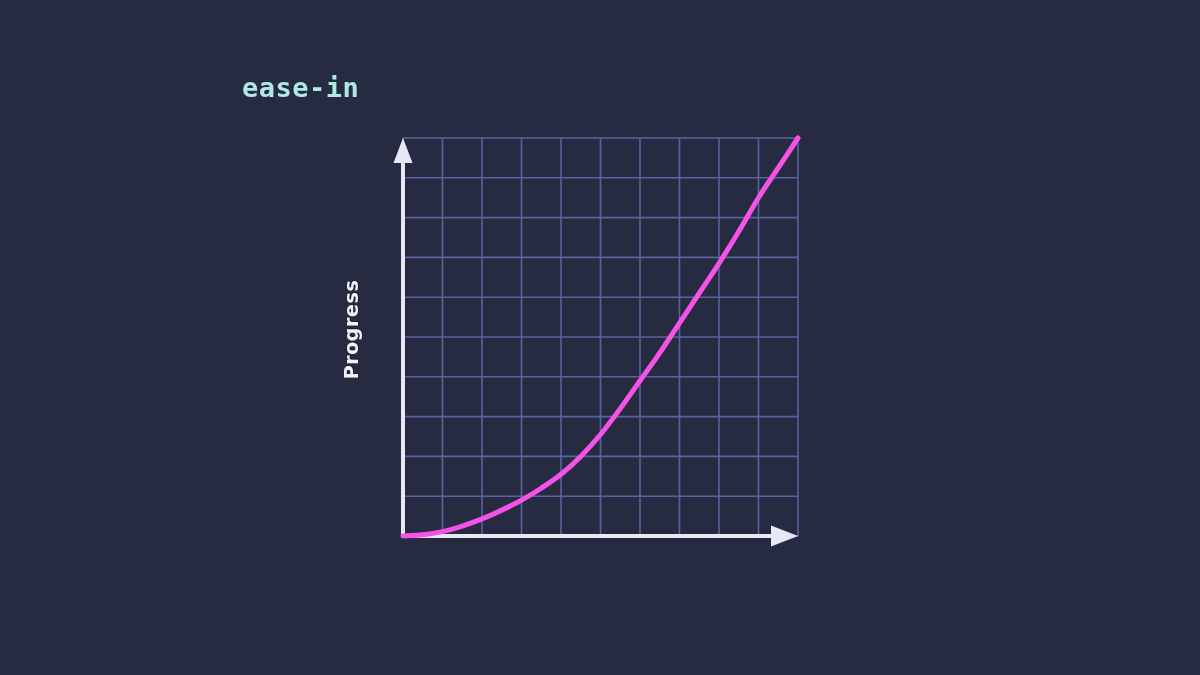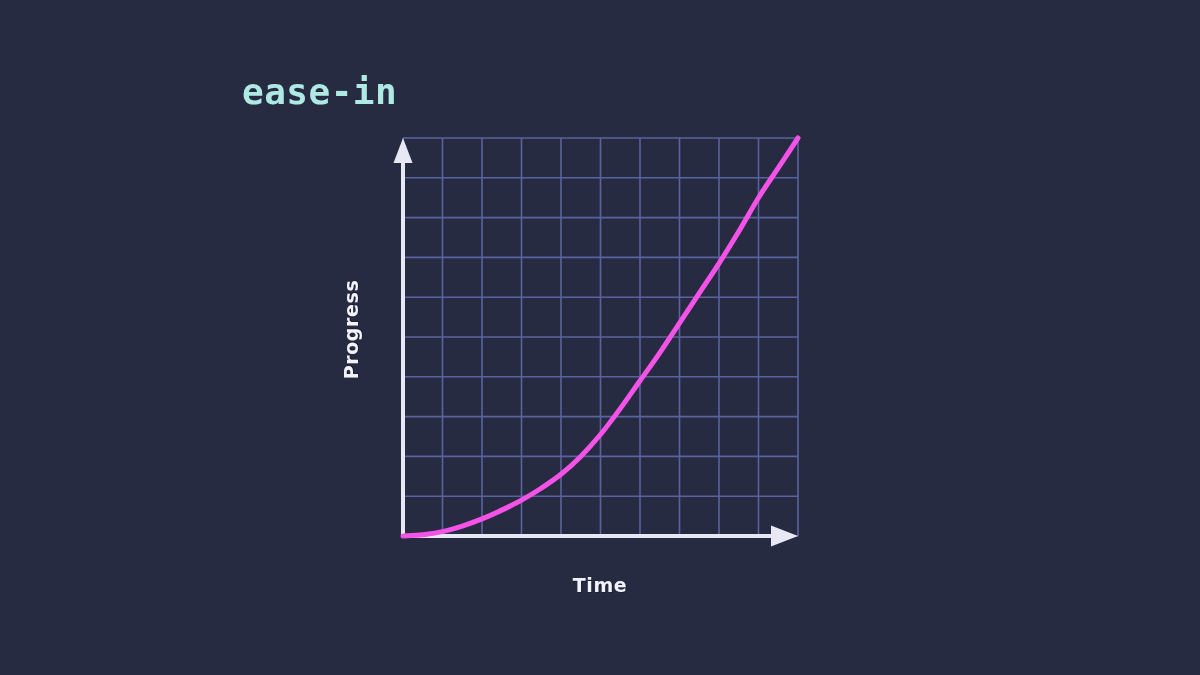--- a/index.html
+++ b/index.html
@@ -18,21 +18,21 @@
     width: 1200px;
     height: 675px;
     background: #272b42;
   }
   #chart-title {
     position: absolute;
     left: 242px;
     top: 74px;
     font-family: "DejaVu Sans Mono", "Liberation Mono", monospace;
     font-weight: bold;
-    font-size: 36px;
+    font-size: 27px;
     letter-spacing: 0.5px;
     color: #aee9e4;
     white-space: nowrap;
     line-height: 1;
   }
   #plot-svg {
     position: absolute;
     left: 0;
     top: 0;
     width: 1200px;
@@ -102,17 +102,16 @@
     <g id="axis-group">
       <line id="y-axis-line" x1="403" y1="536" x2="403" y2="152" stroke="#e8e8f4" stroke-width="4" stroke-linecap="butt"></line>
       <polygon id="y-axis-arrow" points="403,138 412.5,163 393.5,163" fill="#e8e8f4"></polygon>
       <line id="x-axis-line" x1="403" y1="536" x2="783" y2="536" stroke="#e8e8f4" stroke-width="4" stroke-linecap="butt"></line>
       <polygon id="x-axis-arrow" points="798,536 771,546.5 771,525.5" fill="#e8e8f4"></polygon>
     </g>
 
     <path id="easing-curve" fill="none" stroke="#f552e8" stroke-width="5" stroke-linecap="round" stroke-linejoin="round" d="M 403.00 536.00 C 406.29 535.80, 416.17 535.54, 422.75 534.81 C 429.33 534.08, 435.92 533.08, 442.50 531.62 C 449.08 530.16, 455.67 528.17, 462.25 526.05 C 468.83 523.93, 475.42 521.54, 482.00 518.89 C 488.58 516.23, 495.17 513.25, 501.75 510.13 C 508.33 507.01, 514.92 503.83, 521.50 500.18 C 528.08 496.53, 534.67 492.55, 541.25 488.24 C 547.83 483.93, 554.42 479.62, 561.00 474.31 C 567.58 469.00, 574.17 463.03, 580.75 456.40 C 587.33 449.77, 593.92 442.47, 600.50 434.51 C 607.08 426.55, 613.67 417.59, 620.25 408.64 C 626.83 399.69, 633.42 390.07, 640.00 380.78 C 646.58 371.49, 653.17 362.54, 659.75 352.92 C 666.33 343.30, 672.92 333.02, 679.50 323.07 C 686.08 313.12, 692.67 303.17, 699.25 293.22 C 705.83 283.27, 712.42 273.65, 719.00 263.37 C 725.58 253.09, 732.17 242.47, 738.75 231.53 C 745.33 220.58, 751.92 208.31, 758.50 197.70 C 765.08 187.09, 771.67 177.80, 778.25 167.85 C 784.83 157.90, 794.71 142.97, 798.00 138.00"></path>
   </svg>
 
-  <div class="axis-caption" id="x-axis-label" style="color: rgb(242, 243, 250);">Time</div>
 
   <div class="axis-caption" id="y-axis-label" style="color: rgb(242, 243, 250);">Progress</div>
 
 </div>
 
 </body></html>

